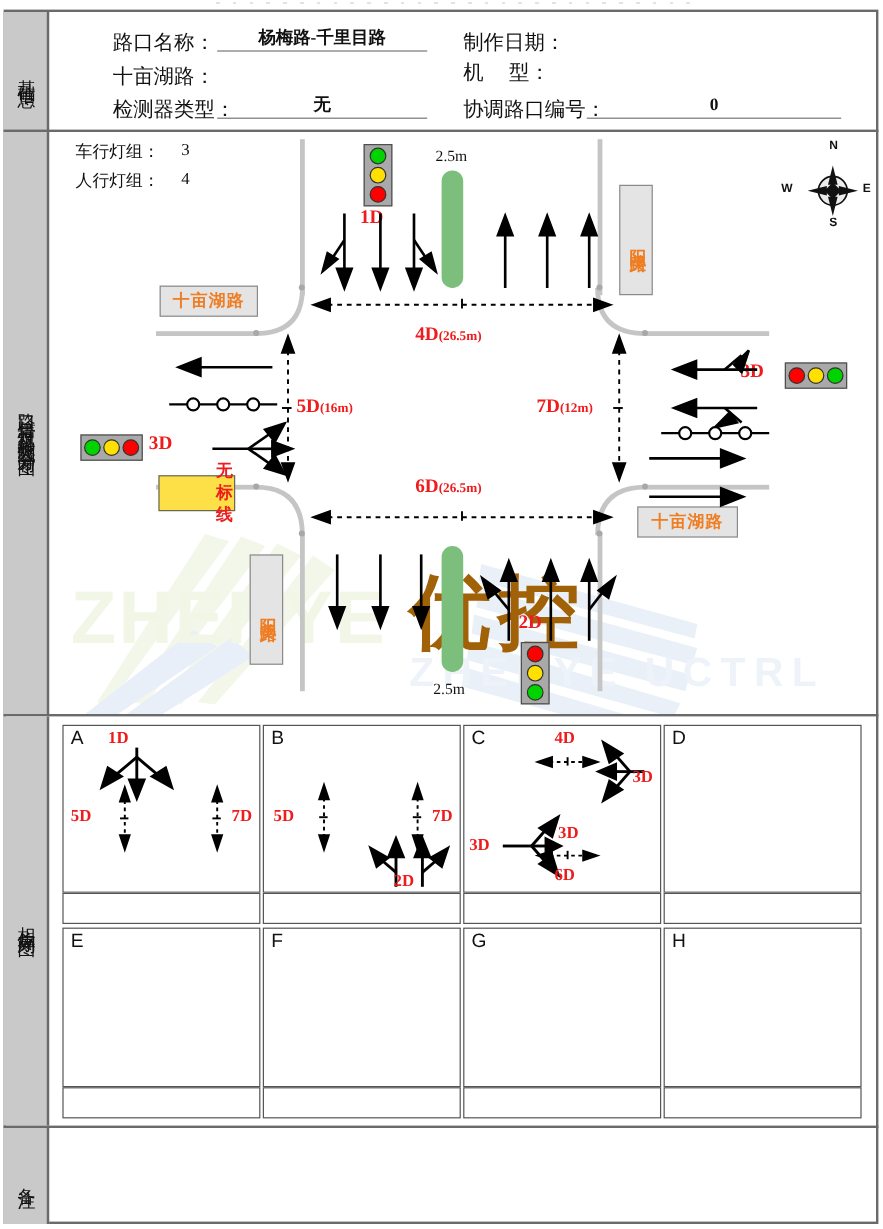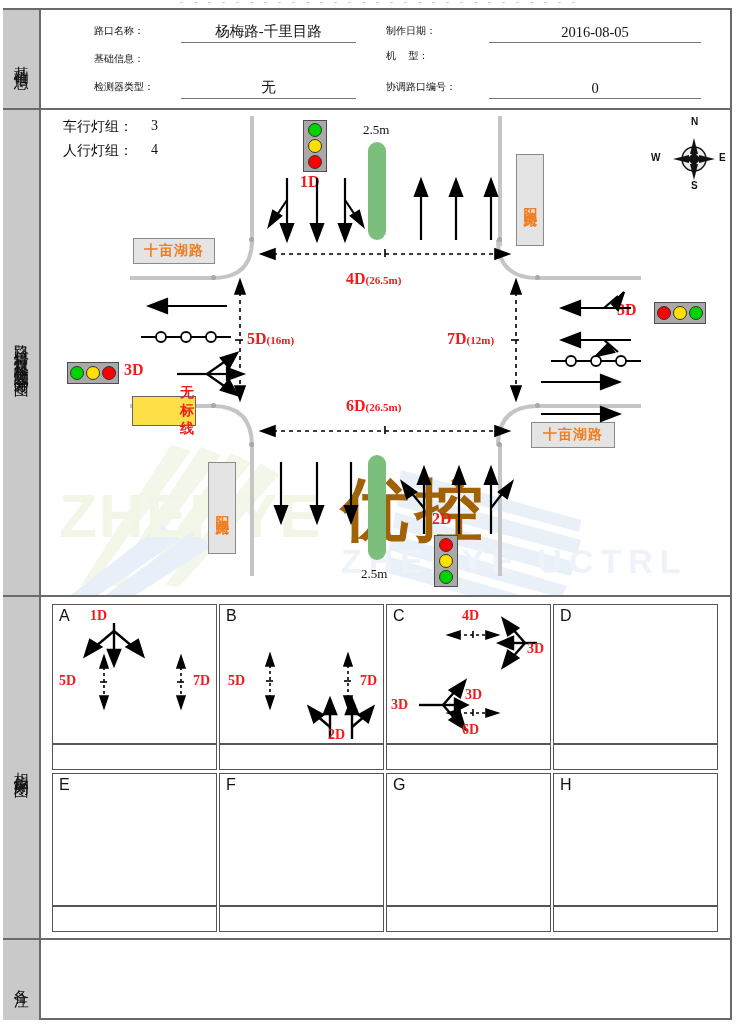--- a/index.html
+++ b/index.html
@@ -15,23 +15,23 @@
   .sidecell{position:absolute;left:3px;background:#c9c9c9;border-right:2px solid #6a6a6a;
     box-sizing:border-box;display:flex;align-items:center;justify-content:center;}
   .vlabel{writing-mode:vertical-rl;text-orientation:upright;font-size:15px;color:#111;
     letter-spacing:3px;line-height:1.35;font-family:"Liberation Serif","DejaVu Serif",serif;}
 
   .sect{position:absolute;box-sizing:border-box;}
   .hline{position:absolute;left:3px;width:729px;height:2px;background:#6a6a6a;}
 
   
   .finfo{position:absolute;box-sizing:border-box;}
-  .flabel{position:absolute;font-size:10px;color:#111;white-space:nowrap;}
+  .flabel{position:absolute;font-size:17px;color:#111;white-space:nowrap;}
   .fvalwrap{position:absolute;border-bottom:1.6px solid #777;box-sizing:border-box;
-    display:flex;align-items:flex-end;justify-content:center;}
+    display:flex;align-items:flex-end;justify-content:center;font-weight:bold;}
   .fval{font-size:14.5px;color:#111;white-space:nowrap;padding-bottom:1px;}
 
   
   .diagram{position:absolute;left:41px;top:110px;width:691px;height:485px;overflow:hidden;}
   .lgtxt{position:absolute;font-size:14px;color:#111;white-space:nowrap;}
 
   
   .wm{position:absolute;pointer-events:none;}
   .wm-zhenye{left:18px;top:370px;font-size:62px;font-weight:bold;color:#f2f6e6;
     font-family:"Liberation Sans",sans-serif;letter-spacing:2px;}
@@ -89,25 +89,22 @@
   </div>
   <div class="hline" style="top:108px;"></div>
 
   <div class="finfo" style="left:41px;top:10px;width:691px;height:98px;">
 
     <div class="flabel" style="left:53px;top:14px;">路口名称：</div>
     <div class="fvalwrap" style="left:140px;top:11px;width:175px;height:22px;">
       <span class="fval">杨梅路-千里目路</span>
     </div>
     <div class="flabel" style="left:345px;top:14px;">制作日期：</div>
-    <div class="fvalwrap" style="left:448px;top:11px;width:212px;height:22px;">
-      <span class="fval">2016-08-05</span>
-    </div>
-
-    <div class="flabel" style="left:53px;top:42px;">基础信息：</div>
+
+    <div class="flabel" style="left:53px;top:42px;">十亩湖路：</div>
     <div class="flabel" style="left:345px;top:39px;">机　 型：</div>
 
     <div class="flabel" style="left:53px;top:70px;">检测器类型：</div>
     <div class="fvalwrap" style="left:140px;top:67px;width:175px;height:22px;">
       <span class="fval">无</span>
     </div>
     <div class="flabel" style="left:345px;top:70px;">协调路口编号：</div>
     <div class="fvalwrap" style="left:448px;top:67px;width:212px;height:22px;">
       <span class="fval">0</span>
     </div>

